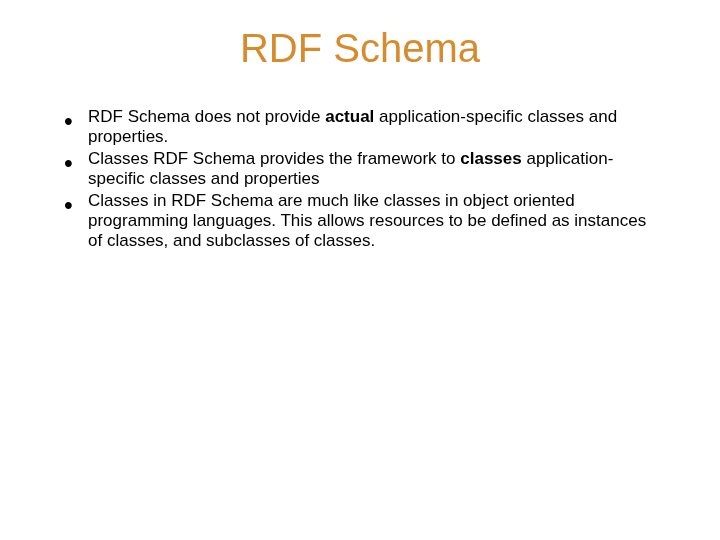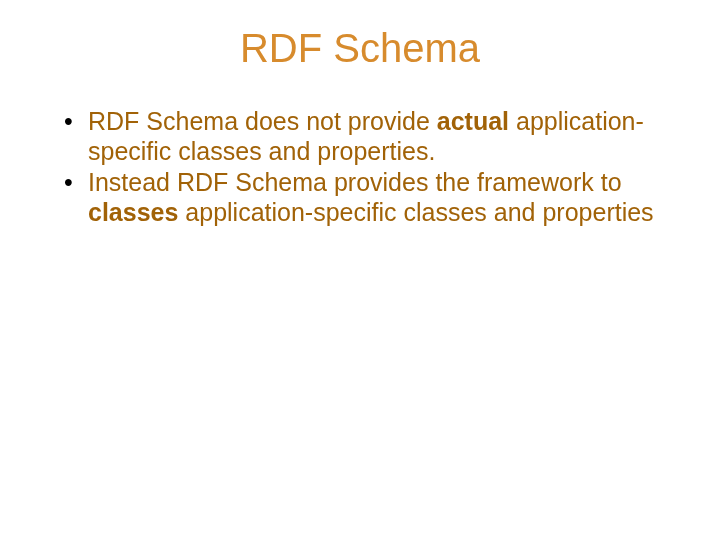--- a/index.html
+++ b/index.html
@@ -24,22 +24,22 @@
     margin: 6px 0 36px 0;
     font-weight: normal;
   }
   ul.bullets {
     list-style: none;
     padding: 0;
     margin: 0;
   }
   ul.bullets li {
     position: relative;
-    font-size: 25px;
-    color: #a16207;
+    font-size: 17px;
+    color: #000000;
     line-height: 1.18;
     padding-left: 28px;
     margin-bottom: 2px;
   }
   ul.bullets li::before {
     content: "•";
     position: absolute;
     left: 4px;
     top: 0;
     font-size: 25px;
@@ -47,15 +47,16 @@
   }
   .b { font-weight: bold; }
 </style>
 </head>
 <body>
 
 <div class="slide">
   <h1 class="title">RDF Schema</h1>
   <ul class="bullets">
     <li><span>RDF Schema does not provide </span><span class="b">actual</span><span> application-specific classes and properties.</span></li>
-    <li><span>Instead RDF Schema provides the framework to </span><span class="b">classes</span><span> application-specific classes and properties</span></li>
+    <li><span>Classes RDF Schema provides the framework to </span><span class="b">classes</span><span> application-specific classes and properties</span></li>
+    <li><span>Classes in RDF Schema are much like classes in object oriented programming languages. This allows resources to be defined as instances of classes, and subclasses of classes.</span><span class="b"></span><span></span></li>
   </ul>
 </div>
 
 </body></html>

